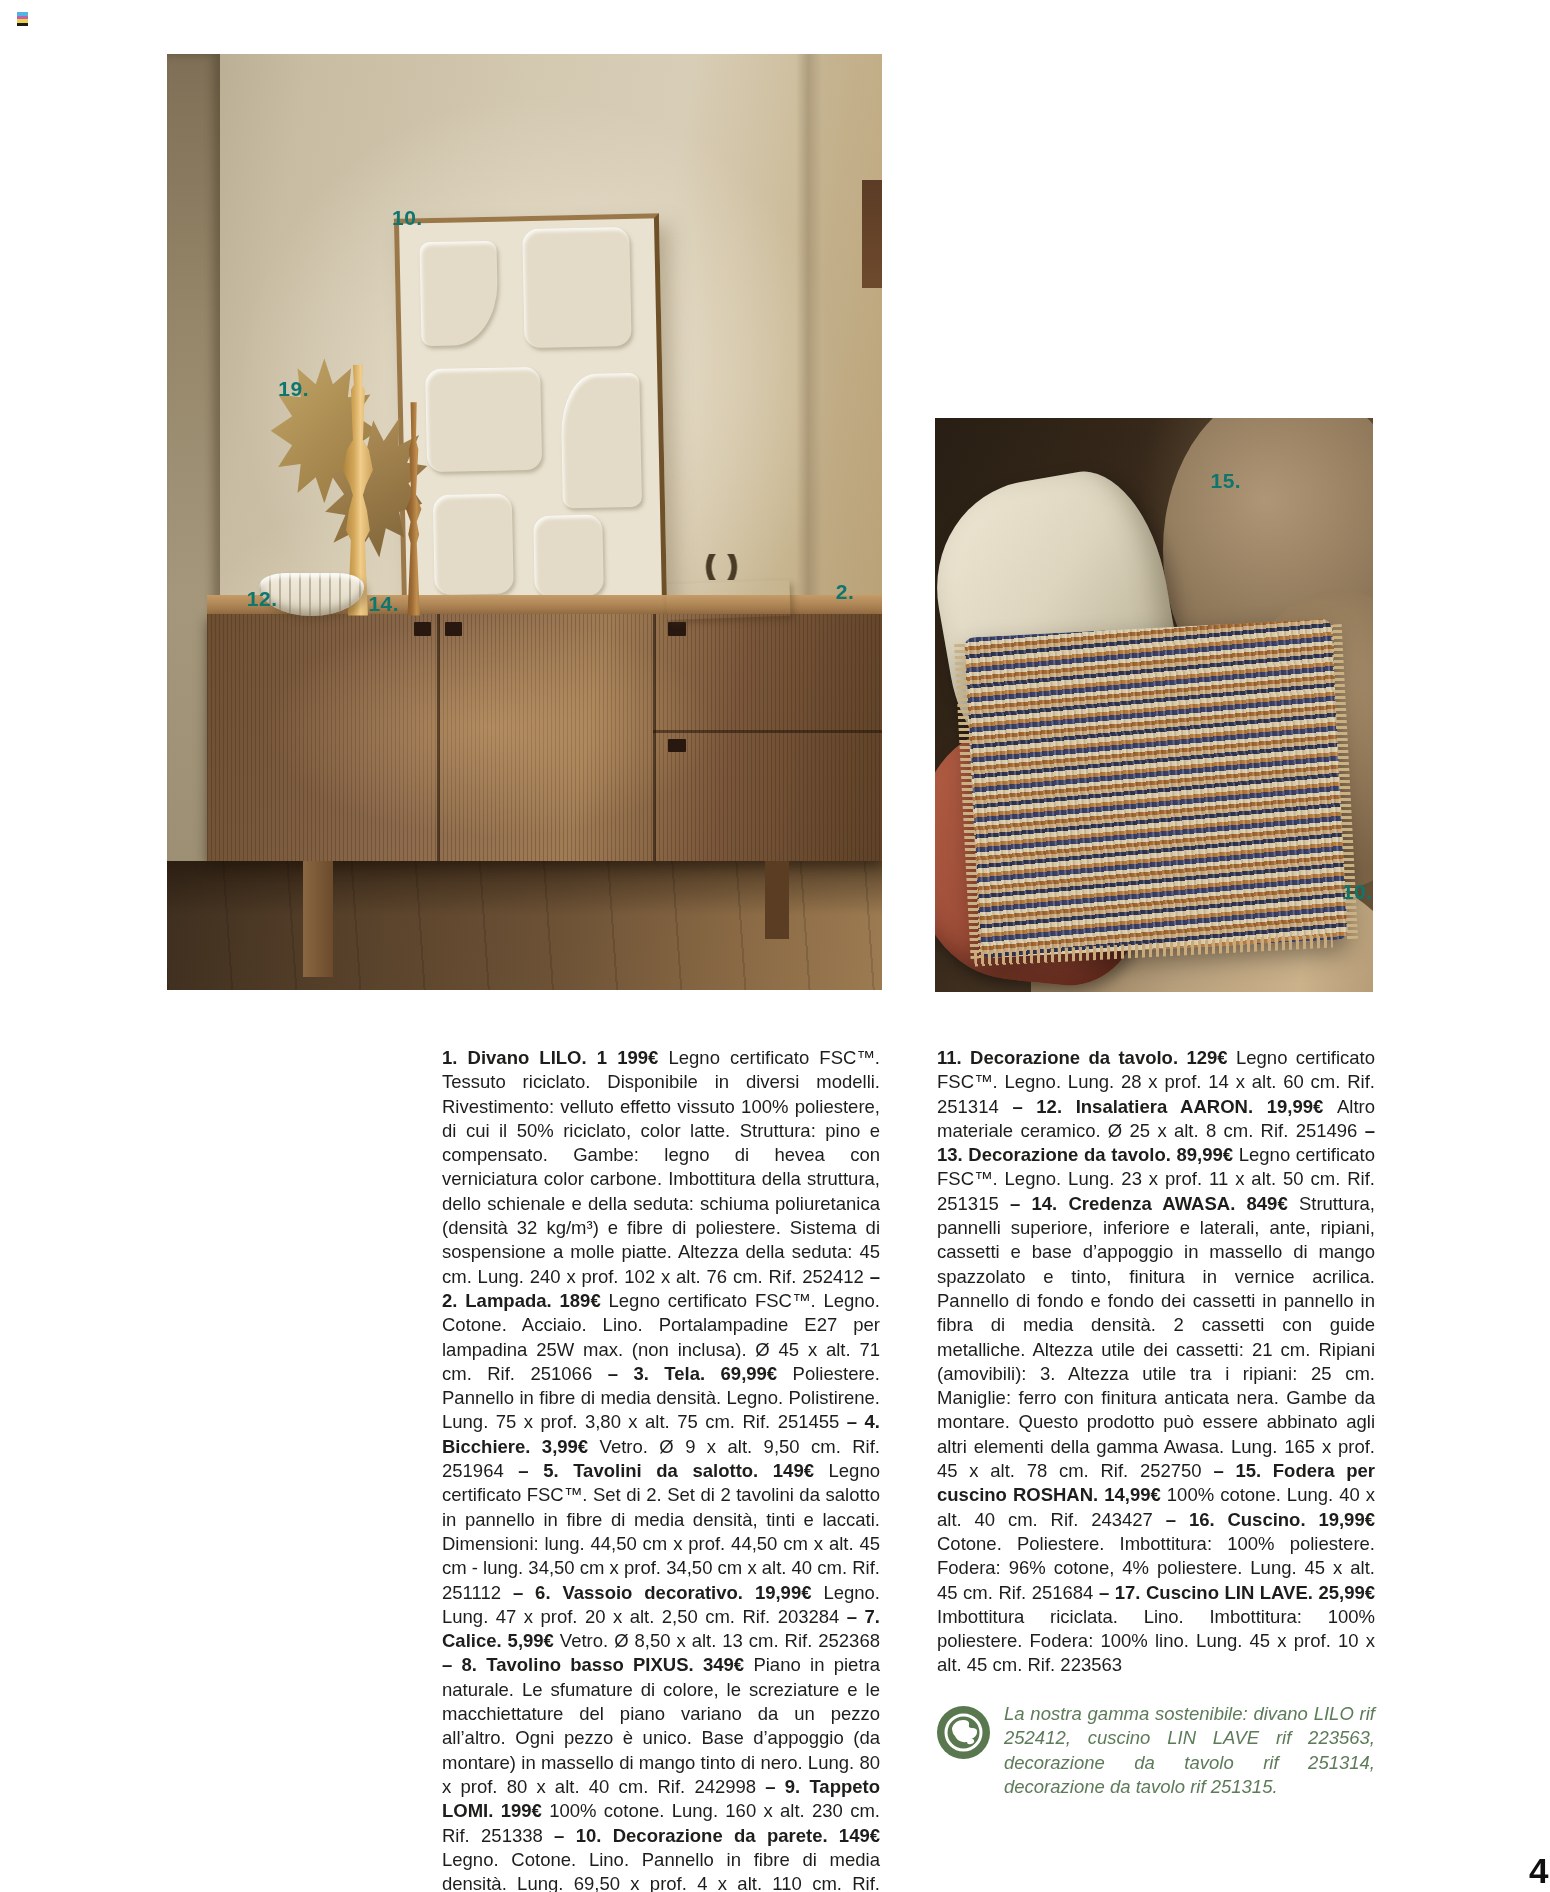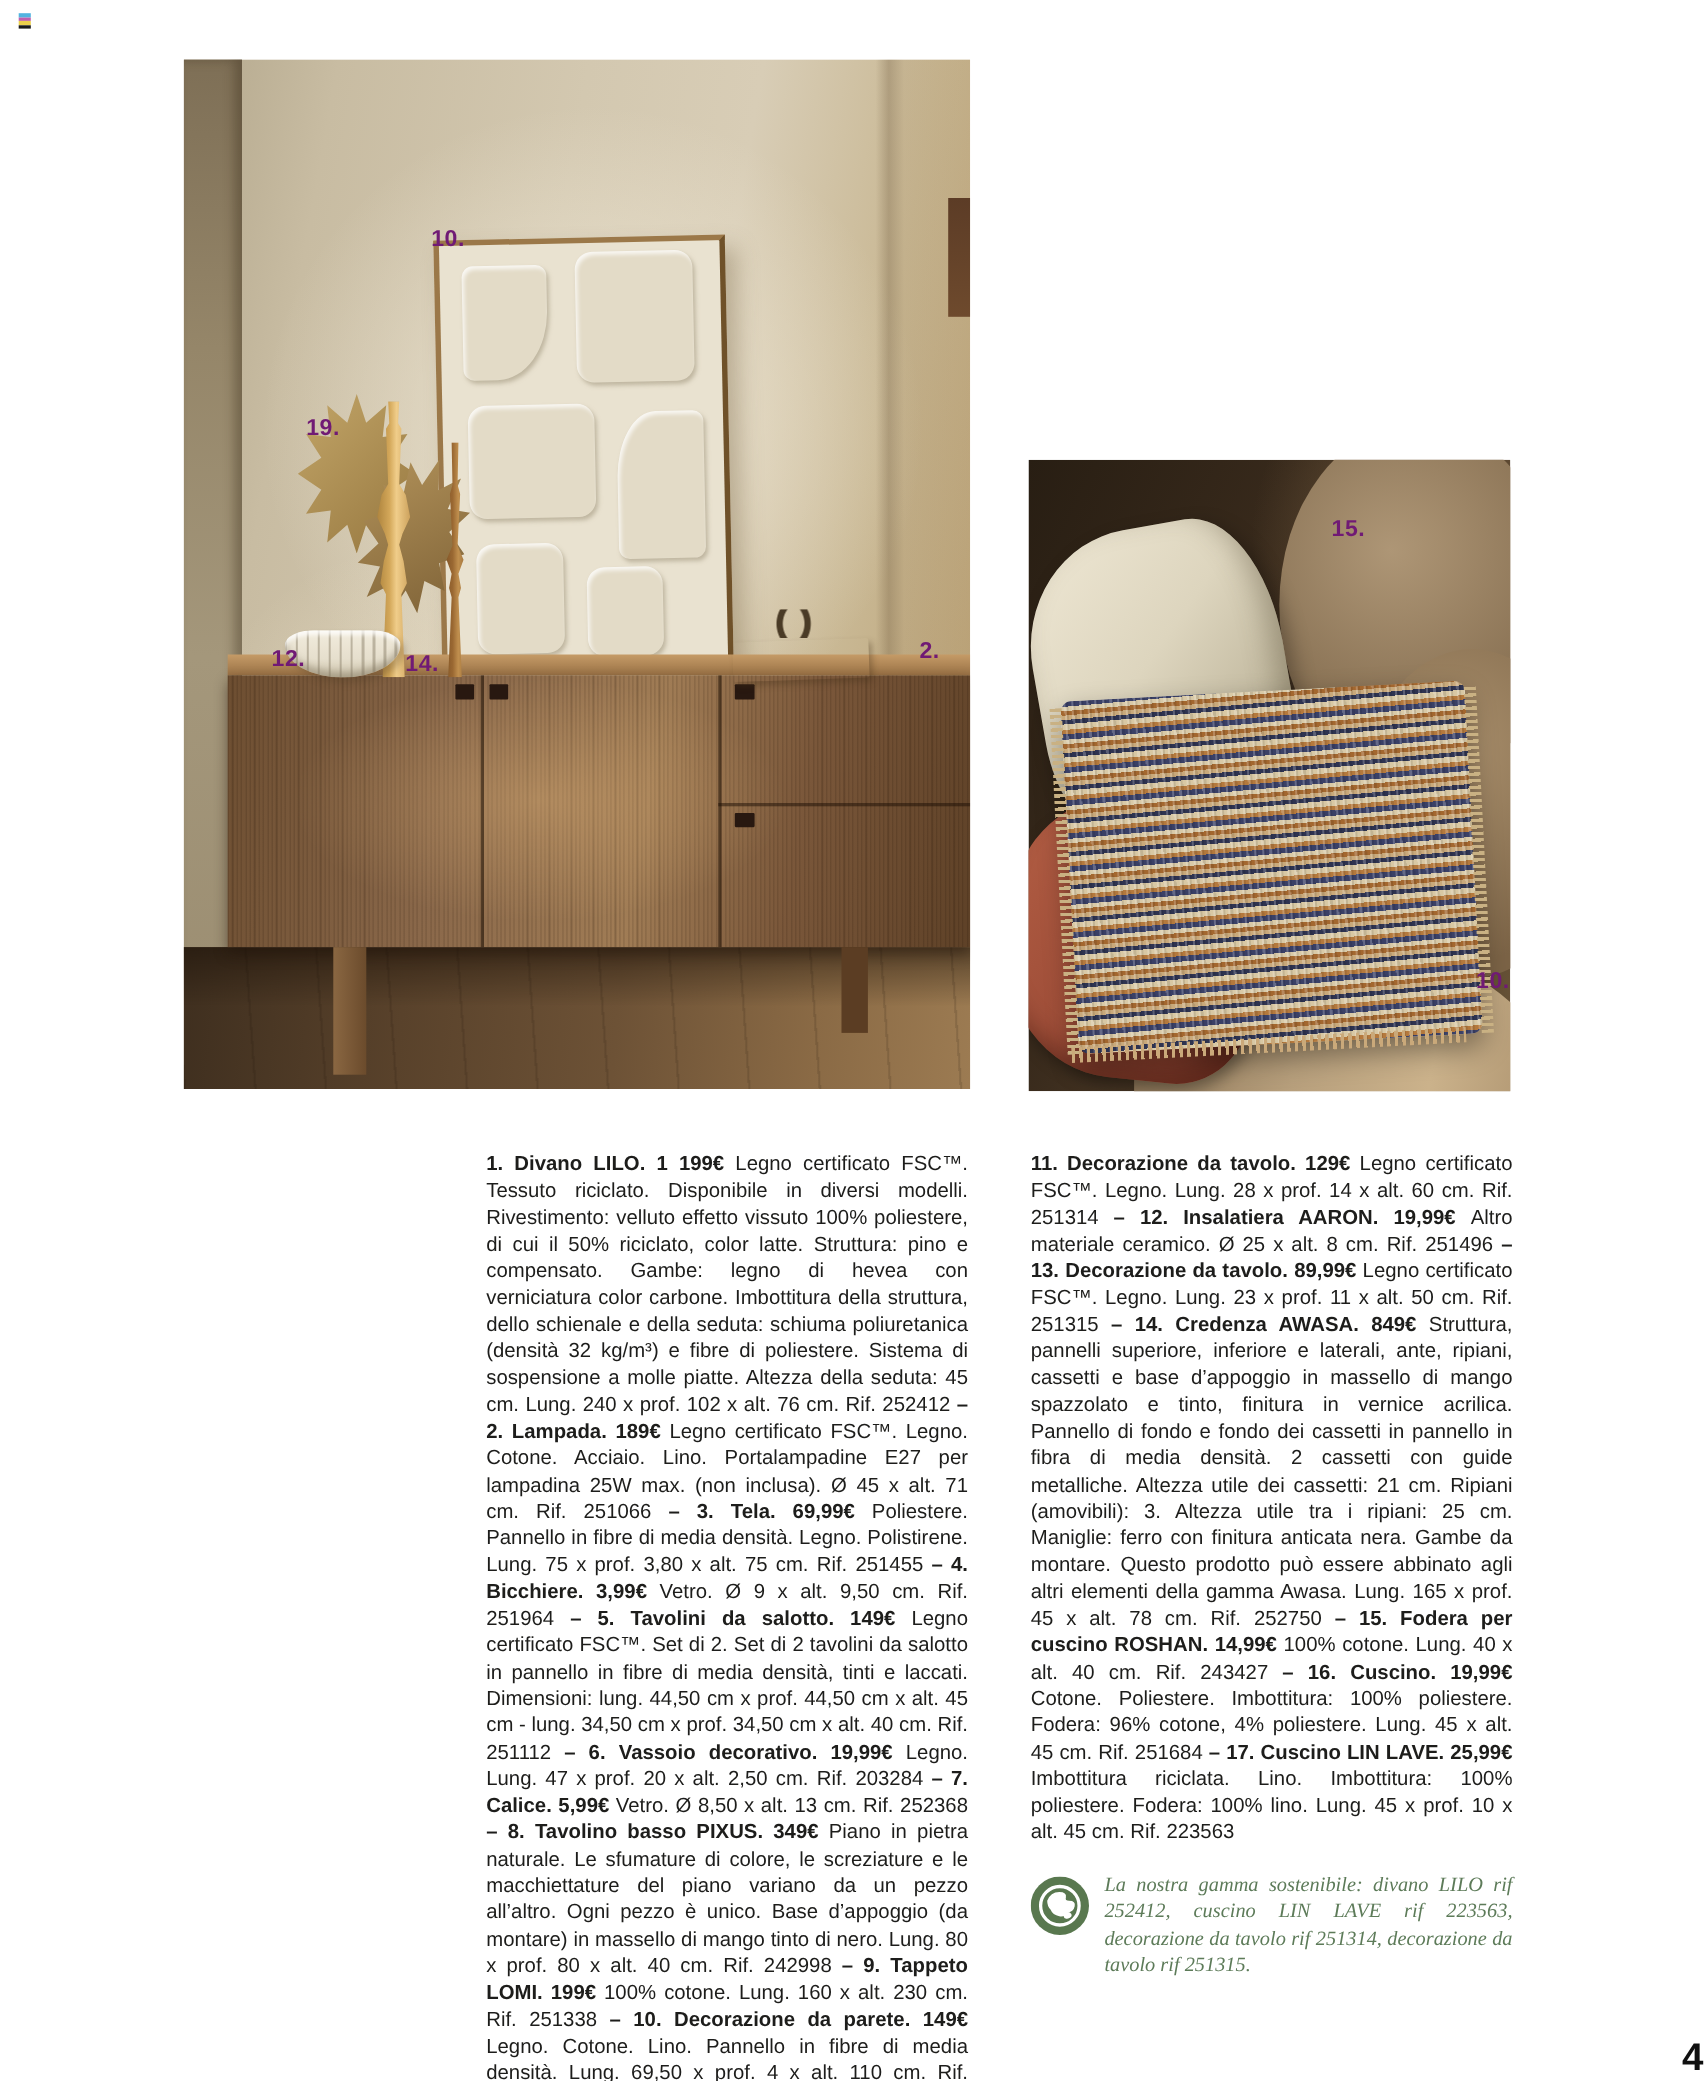--- a/index.html
+++ b/index.html
@@ -110,39 +110,39 @@
      repeating-linear-gradient(88deg, rgba(255,255,255,.22) 0 2px, rgba(0,0,0,.10) 2px 4px, transparent 4px 7px),
      repeating-linear-gradient(178deg,#3a4066 0 5px,#d9caa8 5px 9px,#a3672f 9px 13px,#c9a97b 13px 17px,#2e3350 17px 21px,#d8c8a4 21px 26px,#b4793d 26px 30px);
     box-shadow:0 12px 26px rgba(0,0,0,.4);}
   .rp-woven::before, .rp-woven::after{content:"";position:absolute;top:2%;height:98%;width:11px;
     background:repeating-linear-gradient(180deg,#c9b183 0 3px, transparent 3px 6px);}
   .rp-woven::before{left:-10px;} .rp-woven::after{right:-10px;}
   .rp-fringe{left:9%;top:91.5%;width:82%;height:14px;transform:rotate(-3deg);
     background:repeating-linear-gradient(90deg,#caa97a 0 3px, transparent 3px 7px);}
 
   
-  .photo-label{position:absolute;color:#701a75;font-weight:bold;font-size:21px;letter-spacing:.5px;
+  .photo-label{position:absolute;color:#0f766e;font-weight:bold;font-size:21px;letter-spacing:.5px;
     transform:translate(-10%,-50%);white-space:nowrap;}
   .price-overlay{position:absolute;left:53.5%;top:19.4%;color:#f7f1e3;}
   .price-label{font-size:27px;font-weight:bold;color:#ffffff;letter-spacing:.3px;}
   .price{font-family:"Liberation Serif", serif;line-height:.8;margin-top:4px;white-space:nowrap;}
   .p-int{font-size:102px;}
   .p-sup{font-size:51px;vertical-align:44px;margin-left:3px;}
 
   
   .col{position:absolute;top:1046px;width:438px;}
   .col-left{left:442px;} .col-right{left:937px;}
   .desc{margin:0;font-size:18.5px;line-height:24.3px;text-align:justify;color:#1d1d1b;}
   .desc .b{font-weight:bold;}
 
   
   .eco{display:flex;gap:14px;align-items:flex-start;margin-top:24px;}
   .eco-icon{flex:0 0 53px;width:53px;height:53px;margin-top:4px;}
   .eco-icon svg{display:block;width:53px;height:53px;}
-  .eco-text{margin:0;flex:1;font-style:italic;font-size:18.5px;line-height:24.5px;color:#5d7b59;text-align:justify;font-family:Liberation Serif, serif;}
+  .eco-text{margin:0;flex:1;font-style:italic;font-size:18.5px;line-height:24.5px;color:#5d7b59;text-align:justify;}
 
   .pagenum{position:absolute;left:1529px;top:1851px;font-size:35px;font-weight:bold;color:#101010;}
 </style>
 </head>
 <body>
 
 <div class="cmyk">
     <span style="background: rgb(82, 180, 224);"></span>
     <span style="background: rgb(192, 95, 174);"></span>
     <span style="background: rgb(236, 208, 75);"></span>

